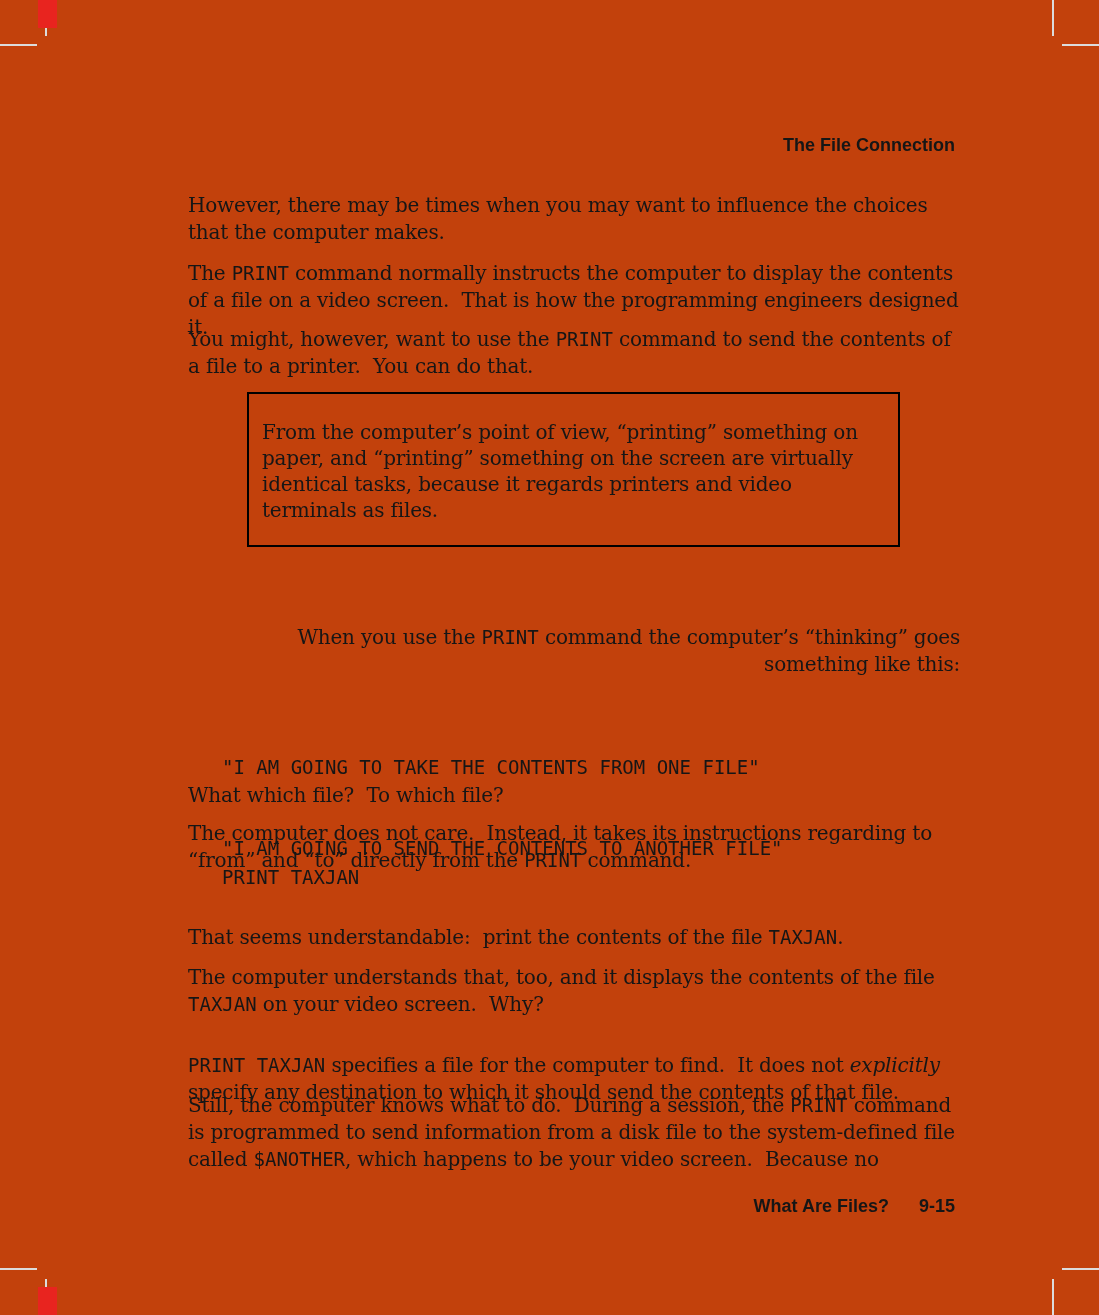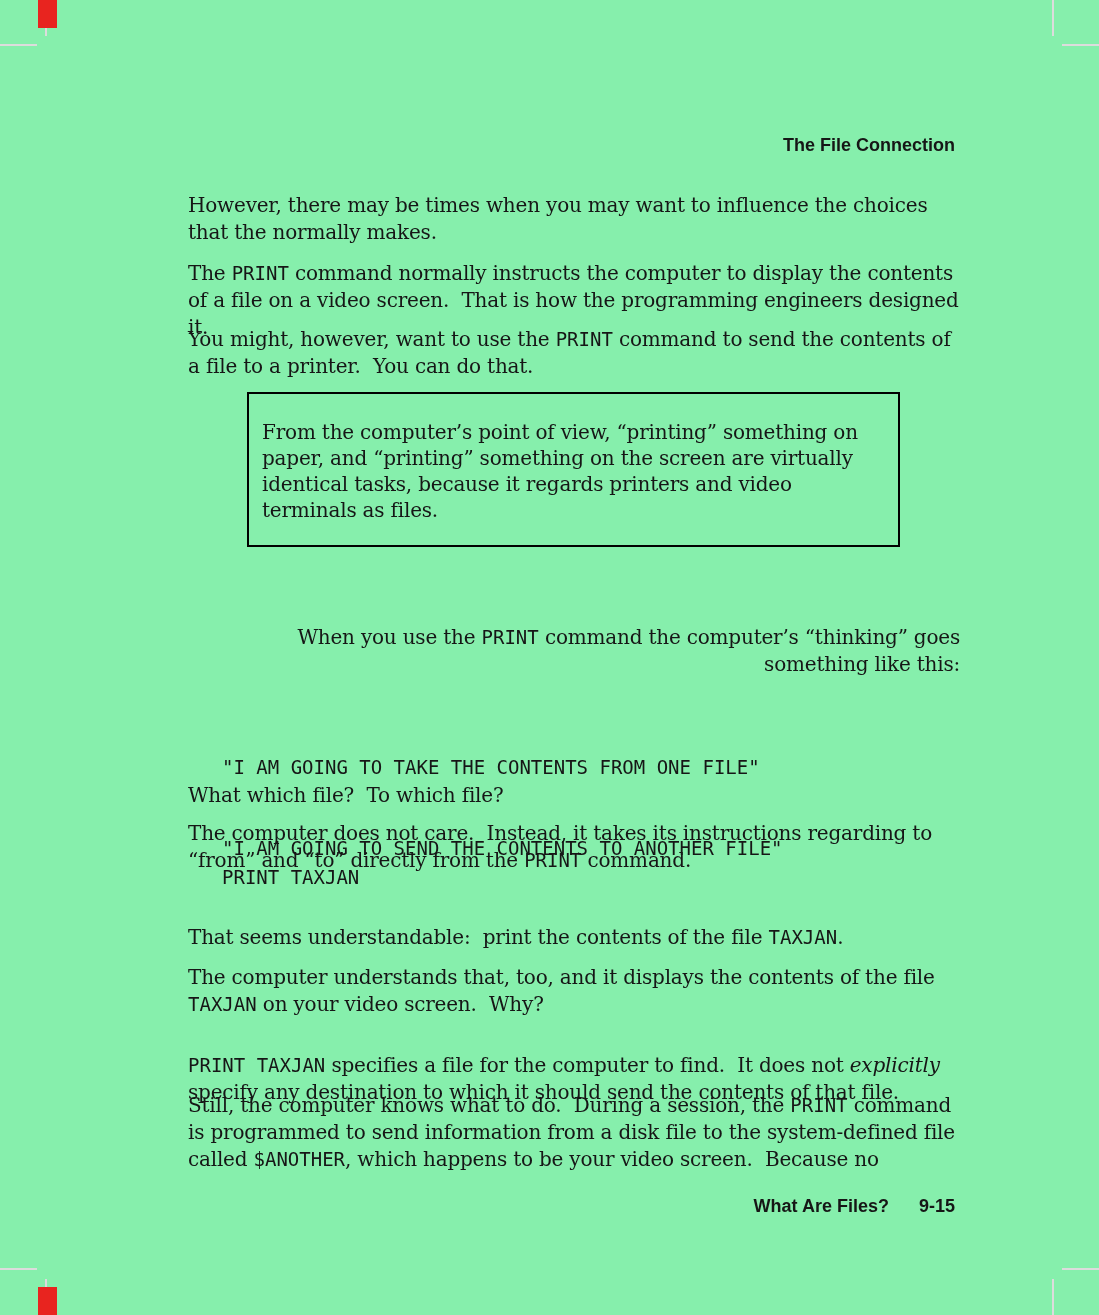--- a/index.html
+++ b/index.html
@@ -1,20 +1,20 @@
 <!DOCTYPE html>
 <html><head>
 <meta charset="utf-8">
 <style>
   html,body{margin:0;padding:0;background:#ffffff;}
   .page{
     position:relative;
     width:1099px;
     height:1315px;
-    background:#86efac;
+    background:#c2410c;
     overflow:hidden;
     font-family:"DejaVu Serif", serif;
     color:#161616;
   }
   
   .crop{position:absolute;background:#dcdcdc;}
   .crop.v{width:2px;height:36px;}
   .crop.h{width:37px;height:2px;}
   .crop.v.tl{left:45px;top:0;}
   .crop.h.tl{left:0;top:44px;}
@@ -94,21 +94,21 @@
   <div class="crop h bl"></div>
   <div class="crop v bl"></div>
   <div class="crop h br"></div>
   <div class="crop v br"></div>
 
   <div class="redmark top" style="background: rgb(232, 36, 31);"></div>
   <div class="redmark bottom" style="background: rgb(232, 36, 31);"></div>
 
   <div class="hdr">The File Connection</div>
 
-  <p class="para p1">However, there may be times when you may want to influence the choices that the normally makes.</p>
+  <p class="para p1">However, there may be times when you may want to influence the choices that the computer makes.</p>
   <p class="para p2">The <span class="mono">PRINT</span> command normally instructs the computer to display the contents of a file on a video screen.  That is how the programming engineers designed it.</p>
   <p class="para p3">You might, however, want to use the <span class="mono">PRINT</span> command to send the contents of a file to a printer.  You can do that.</p>
 
   <div class="notebox">
     <p class="boxpara">From the computer’s point of view, “printing” something on paper, and “printing” something on the screen are virtually identical tasks, because it regards printers and video terminals as files.</p>
   </div>
 
   <p class="para p4">When you use the <span class="mono">PRINT</span> command the computer’s “thinking” goes something like this:</p>
 
   <div class="codeblock">

